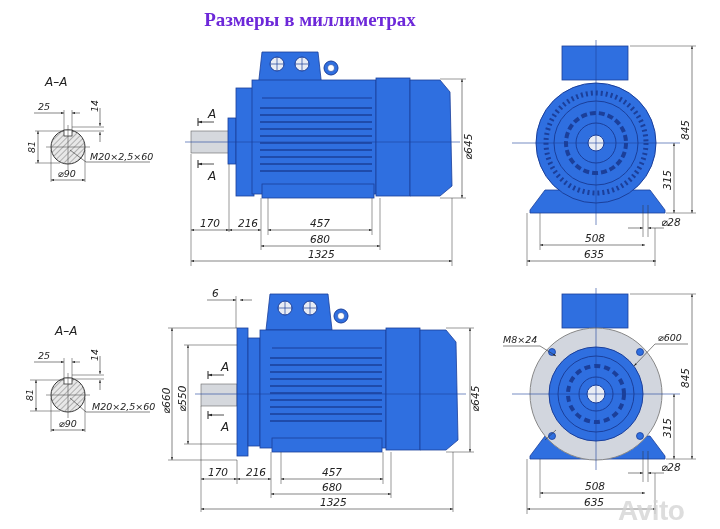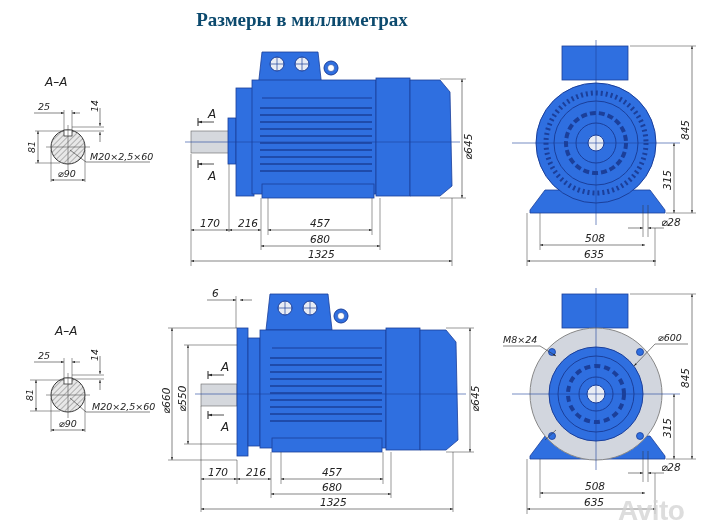--- a/index.html
+++ b/index.html
@@ -1,18 +1,18 @@
 <!DOCTYPE html>
 <html><head>
 <meta charset="utf-8">
 <style>
   html, body { margin:0; padding:0; background:#ffffff; }
   body { width:720px; height:529px; overflow:hidden; position:relative; font-family:"DejaVu Sans", sans-serif; }
-  .title { position:absolute; left:8px; top:9px; width:588px; text-align:center;
-           font-family:"Liberation Serif", serif; font-weight:bold; font-size:19px; color:#0c4a6e; }
+  .title { position:absolute; left:16px; top:9px; width:588px; text-align:center;
+           font-family:"Liberation Serif", serif; font-weight:bold; font-size:19px; color:#6d28d9; }
   svg { position:absolute; left:0; top:0; }
   .dim { font-family:"DejaVu Sans", sans-serif; font-style:italic; font-size:10.5px; fill:#222; }
   .dimsm { font-family:"DejaVu Sans", sans-serif; font-style:italic; font-size:9.5px; fill:#222; }
   .lbl { font-family:"DejaVu Sans", sans-serif; font-style:italic; font-size:12px; fill:#222; }
   .watermark { position:absolute; left:618px; top:495px; font-family:"Liberation Sans", sans-serif;
                font-size:28px; font-weight:bold; color:rgba(210,210,210,0.75); letter-spacing:-0.5px; }
 </style>
 </head>
 <body>
 

